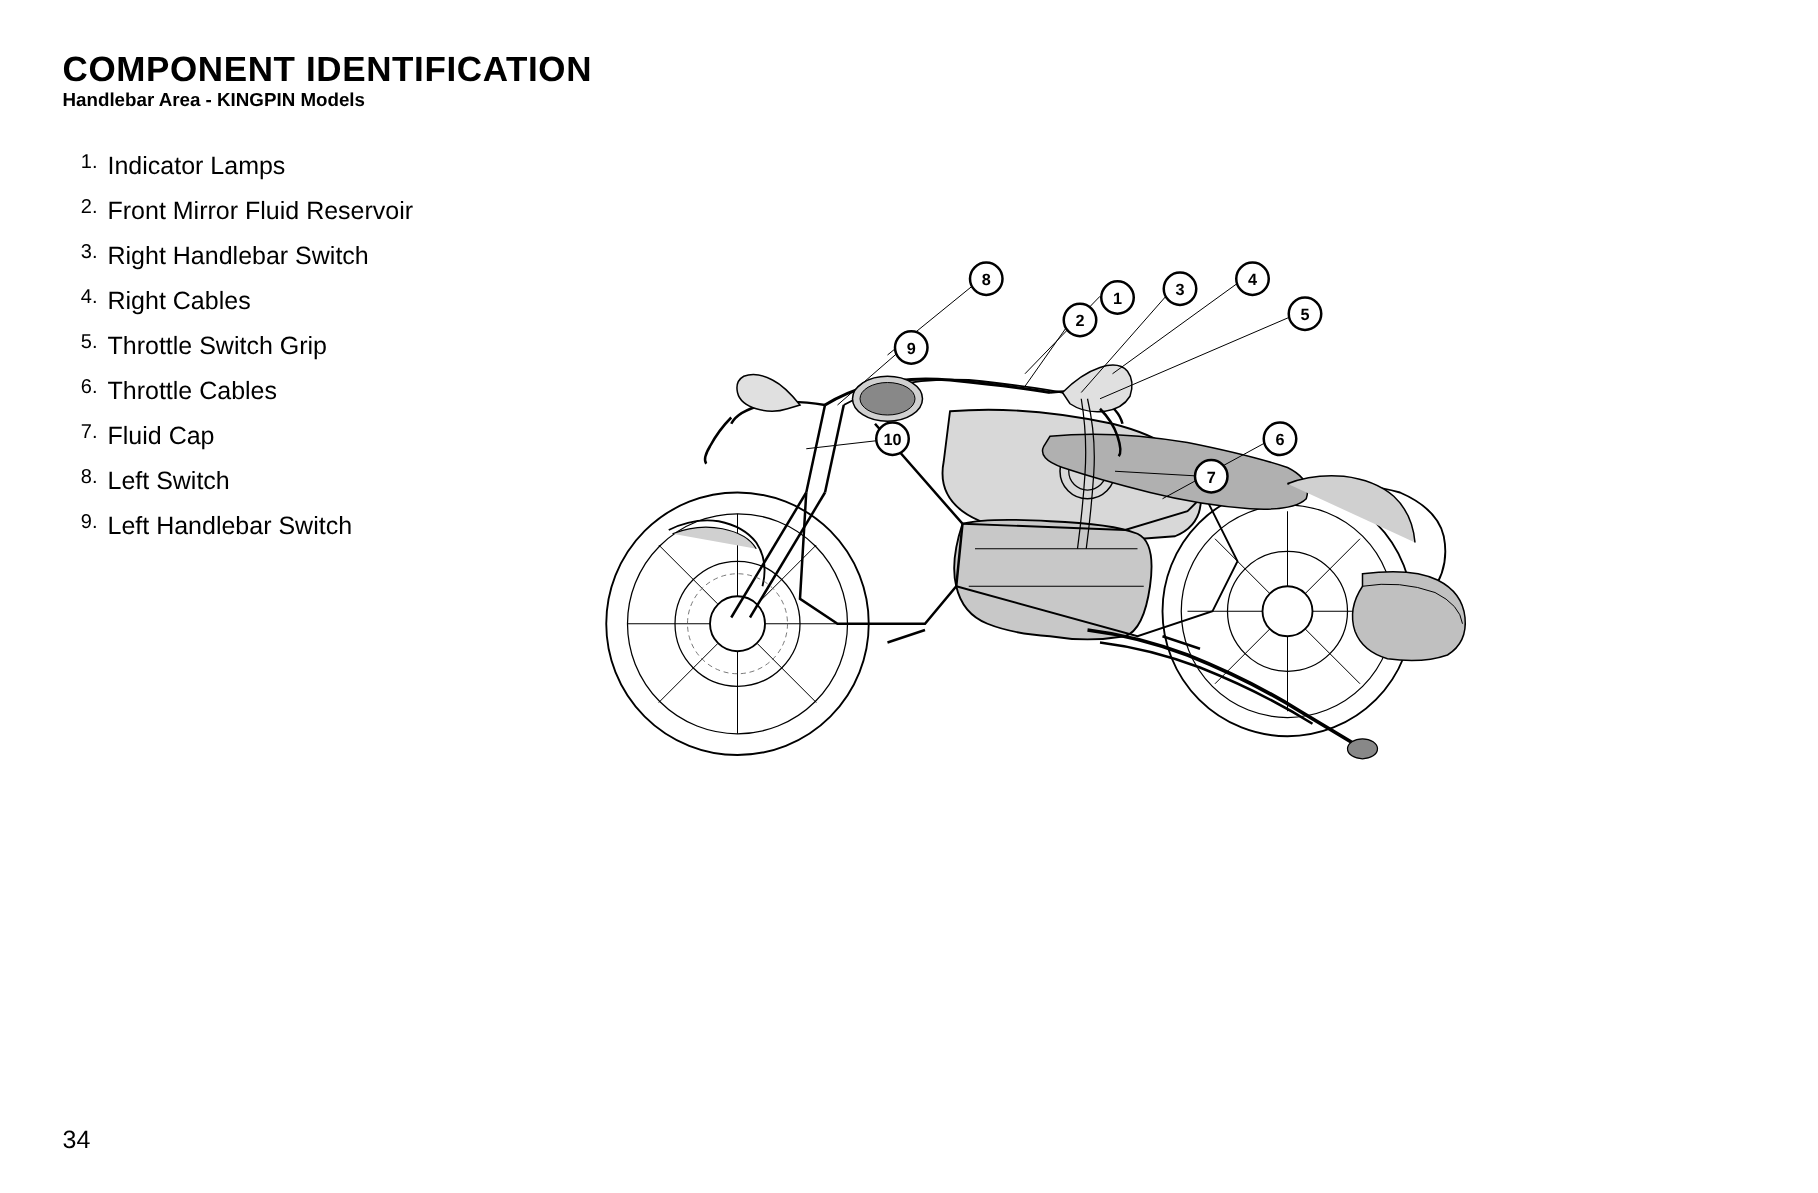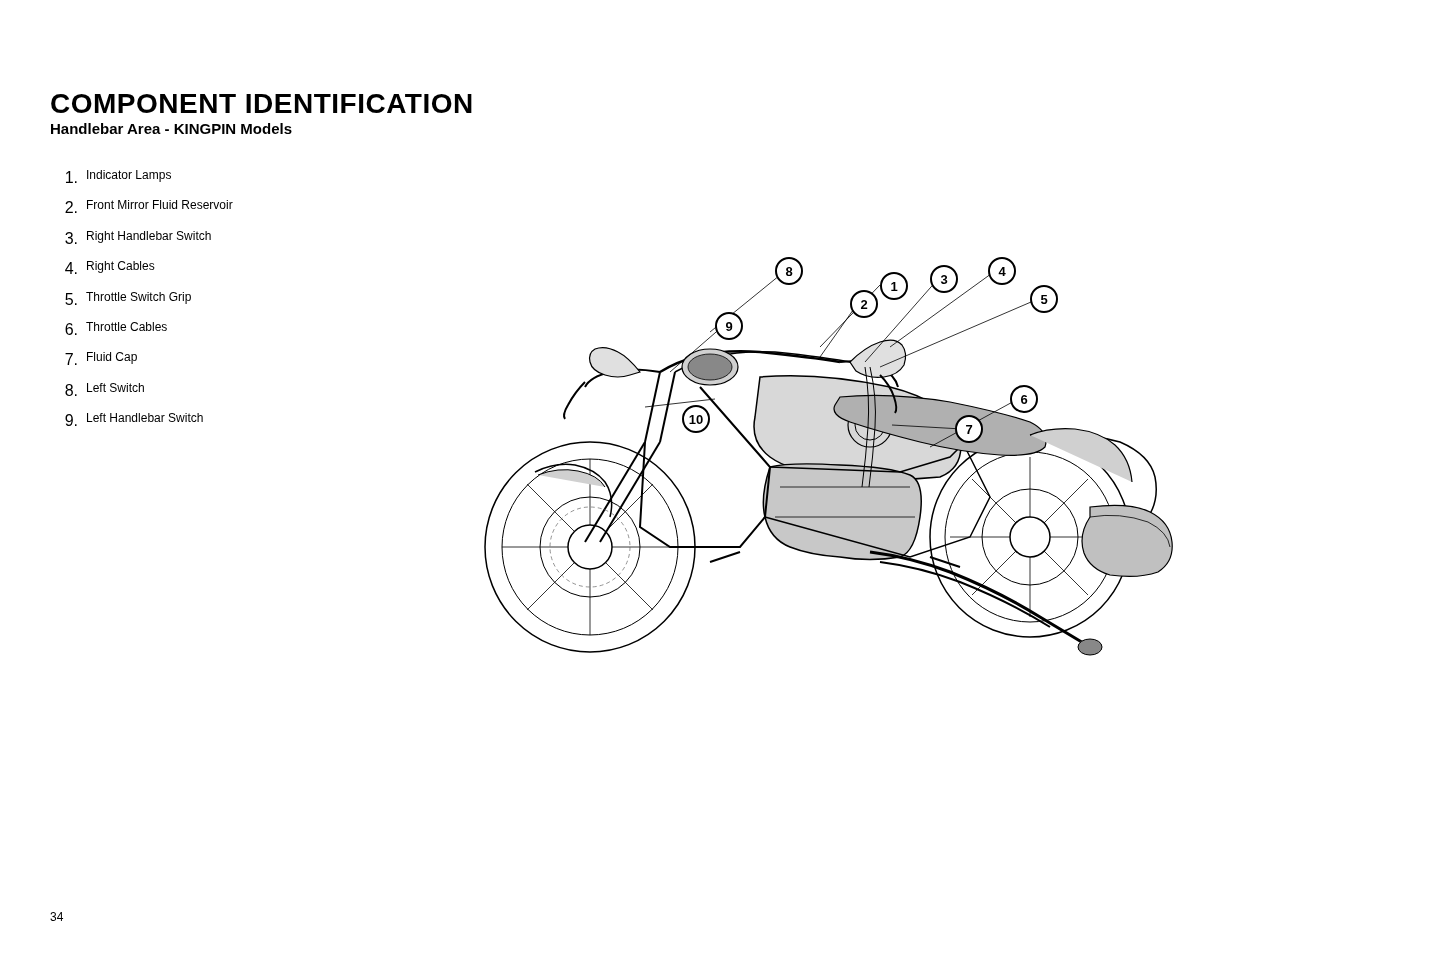--- a/index.html
+++ b/index.html
@@ -18,21 +18,20 @@
       padding: 40px 50px 40px 50px;
       position: relative;
     }
     .title-section {
       margin-bottom: 20px;
     }
     .title-main {
       font-size: 28px;
       font-weight: 900;
       letter-spacing: 0.5px;
-      margin-top: 48px;
     }
     .title-sub {
       font-size: 15px;
       font-weight: 700;
     }
     .content-area {
       display: flex;
       flex-direction: row;
       align-items: flex-start;
     }
@@ -53,21 +52,21 @@
       font-size: 16px;
       line-height: 1.4;
     }
     .item-num {
       min-width: 36px;
       text-align: right;
       padding-right: 8px;
       font-size: 16px;
     }
     .item-label {
-      font-size: 12px;
+      font-size: 20px;
       text-align: center;
     }
     .diagram-area {
       flex: 1;
       position: relative;
       min-height: 520px;
     }
     
     .moto-svg {
       width: 820px;
@@ -84,21 +83,21 @@
       display: flex;
       align-items: center;
       justify-content: center;
       font-size: 13px;
       font-weight: 600;
     }
     .page-number {
       position: absolute;
       bottom: 30px;
       left: 50px;
-      font-size: 12px;
+      font-size: 20px;
       font-weight: 400;
     }
   </style>
 </head>
 <body>
 
 <div class="page">
   <div class="title-section">
     <div class="title-main">COMPONENT IDENTIFICATION</div>
     <div class="title-sub">Handlebar Area - KINGPIN Models</div>
@@ -266,19 +265,19 @@
       <div id="callout-container">
           <div class="callout" style="top: 115px; left: 490px; position: absolute;">1</div>
           <div class="callout" style="top: 133px; left: 460px; position: absolute;">2</div>
           <div class="callout" style="top: 108px; left: 540px; position: absolute;">3</div>
           <div class="callout" style="top: 100px; left: 598px; position: absolute;">4</div>
           <div class="callout" style="top: 128px; left: 640px; position: absolute;">5</div>
           <div class="callout" style="top: 228px; left: 620px; position: absolute;">6</div>
           <div class="callout" style="top: 258px; left: 565px; position: absolute;">7</div>
           <div class="callout" style="top: 100px; left: 385px; position: absolute;">8</div>
           <div class="callout" style="top: 155px; left: 325px; position: absolute;">9</div>
-          <div class="callout" style="top: 228px; left: 292px; position: absolute; margin-top: 20px;">10</div>
+          <div class="callout" style="top: 228px; left: 310px; position: absolute;">10</div>
         </div>
     </div>
   </div>
 
   <div class="page-number">34</div>
 </div>
 
 </body></html>

